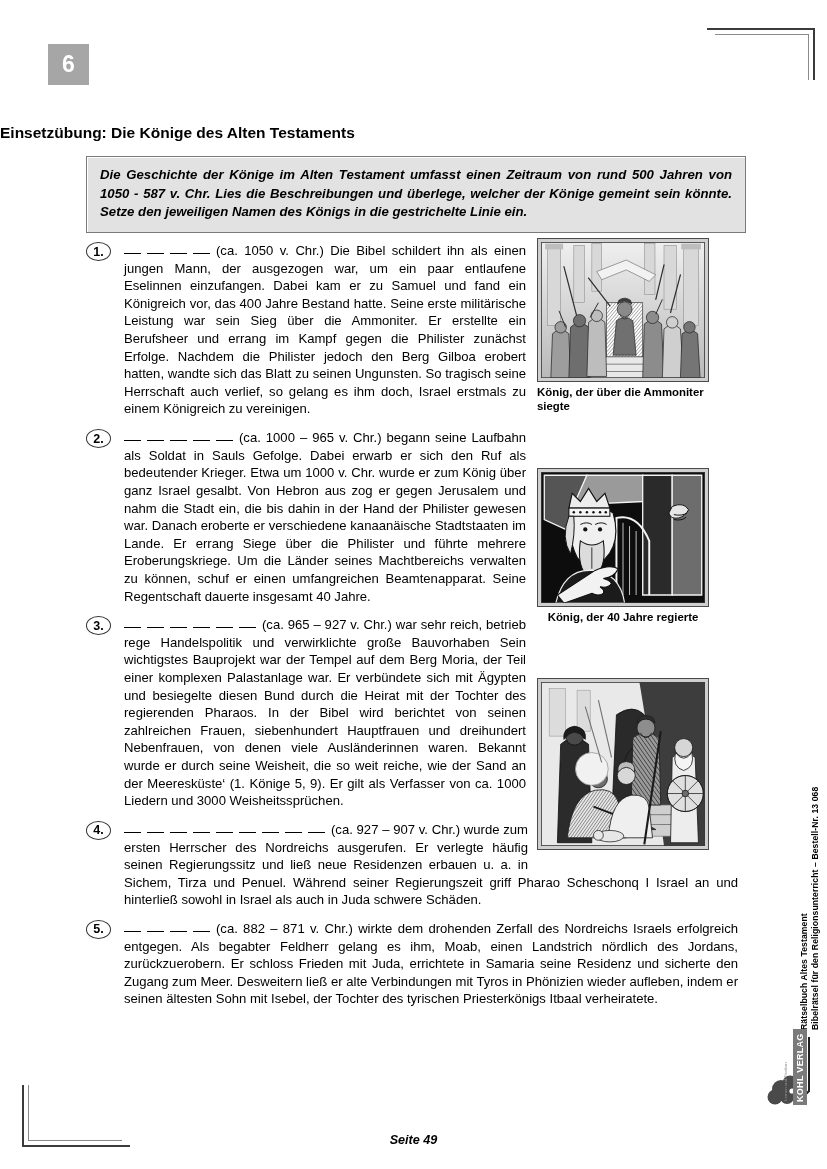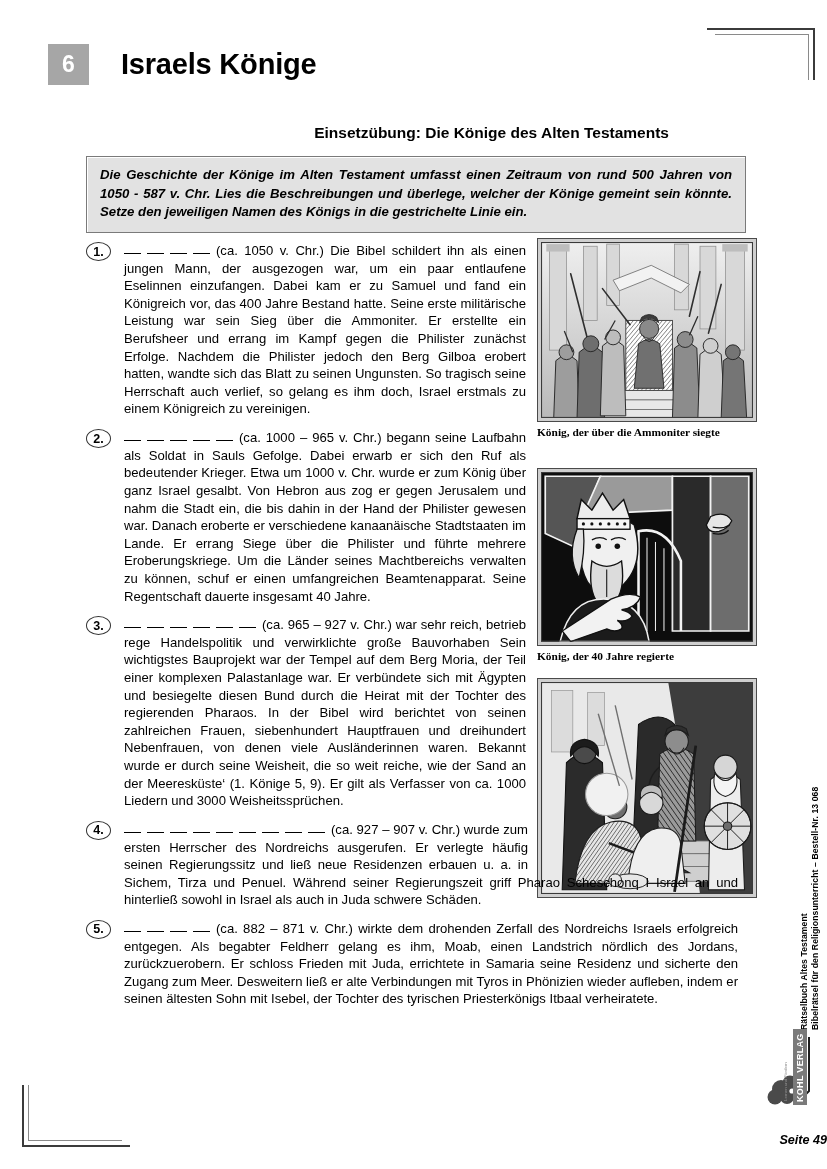--- a/index.html
+++ b/index.html
@@ -61,21 +61,21 @@
   }
   .page-title {
     margin-left: 32px;
     font-size: 29px;
     font-weight: bold;
     letter-spacing: -0.2px;
   }
 
   .subtitle {
     position: absolute; top: 124px; left: 0; width: 669px;
-    text-align: right;
+    text-align: left;
     font-size: 15.5px; font-weight: bold;
   }
 
   
   .intro-box {
     position: absolute; top: 156px; left: 86px;
     width: 660px;
     border: 1px solid #7a7a7a;
     background: #e2e2e2;
     padding: 9px 13px 10px 13px;
@@ -137,36 +137,35 @@
     border-bottom: 1.4px solid #000;
     width: 17px;
     margin-right: 6px;
     vertical-align: 1px;
     font-style: normal;
   }
 
   
   .figure {
     position: absolute;
-    width: 220px;
-    font-family: Liberation Serif, serif;
+    width: 172px;
   }
   .fig-frame {
     border: 1px solid #4a4a4a;
     background: #cfcfcf;
     padding: 3px;
   }
   .fig-caption {
     margin-top: 4px;
     font-size: 11.4px;
     font-weight: bold;
     line-height: 1.2;
   }
   .fig1 { top: 238px; left: 537px; }
-  .fig2 { top: 468px; left: 537px; }
+  .fig2 { top: 468px; left: 537px; text-align: center; }
   .fig3 { top: 678px; left: 537px; }
 
   .art { display: block; width: 100%; }
 
   
   .side-text {
     position: absolute;
     right: 4px;
     top: 700px;
     width: 30px;
@@ -208,41 +207,40 @@
     transform-origin: left top;
     transform: rotate(-90deg);
     color: #8e8e8e;
     font-size: 4.4px;
     white-space: nowrap;
   }
 
   .footer {
     position: absolute;
     bottom: 22px; left: 0; width: 827px;
-    text-align: right;
+    text-align: center;
     font-size: 12.6px;
     font-style: italic;
     font-weight: bold;
   }
 </style>
 </head>
 <body>
 
 <div class="corner-tr">
   <div class="outer"></div>
   <div class="inner"></div>
 </div>
 <div class="corner-bl">
   <div class="outer"></div>
   <div class="inner"></div>
 </div>
 
 <div class="header">
   <div class="chapter-badge">6</div>
-  <div class="page-title">Israels Könige</div>
 </div>
 
 <div class="subtitle">Einsetzübung: Die Könige des Alten Testaments</div>
 
 <div class="intro-box">
   <p>Die Geschichte der Könige im Alten Testament umfasst einen Zeitraum von rund 500 Jahren von 1050 - 587 v. Chr. Lies die Beschreibungen und überlege, welcher der Könige gemeint sein könnte. Setze den jeweiligen Namen des Königs in die gestrichelte Linie ein.</p>
 </div>
 
 <div class="figure fig1">
   <div class="fig-frame">

